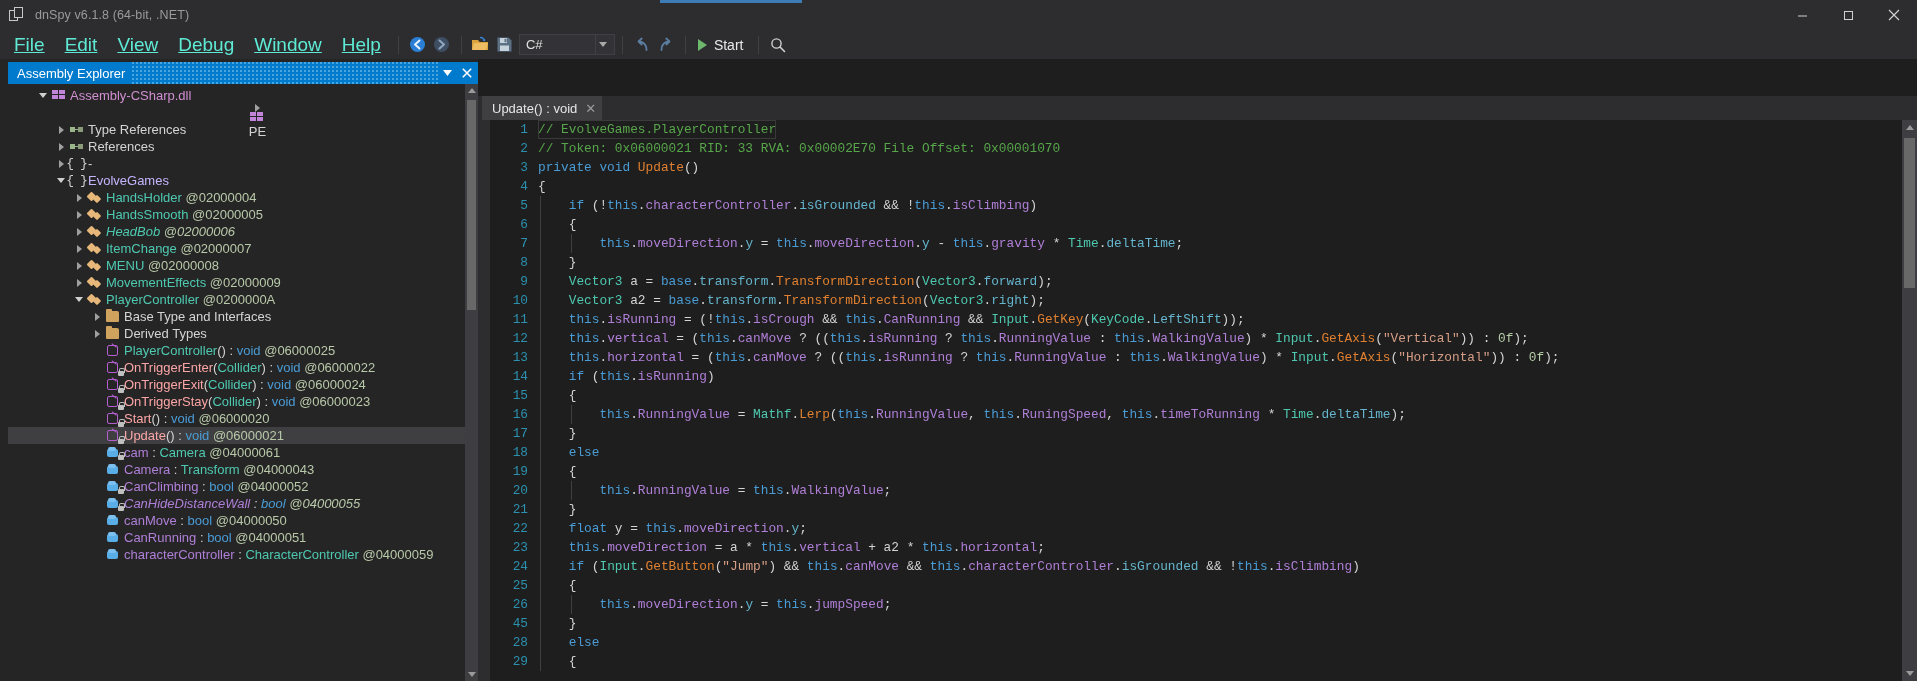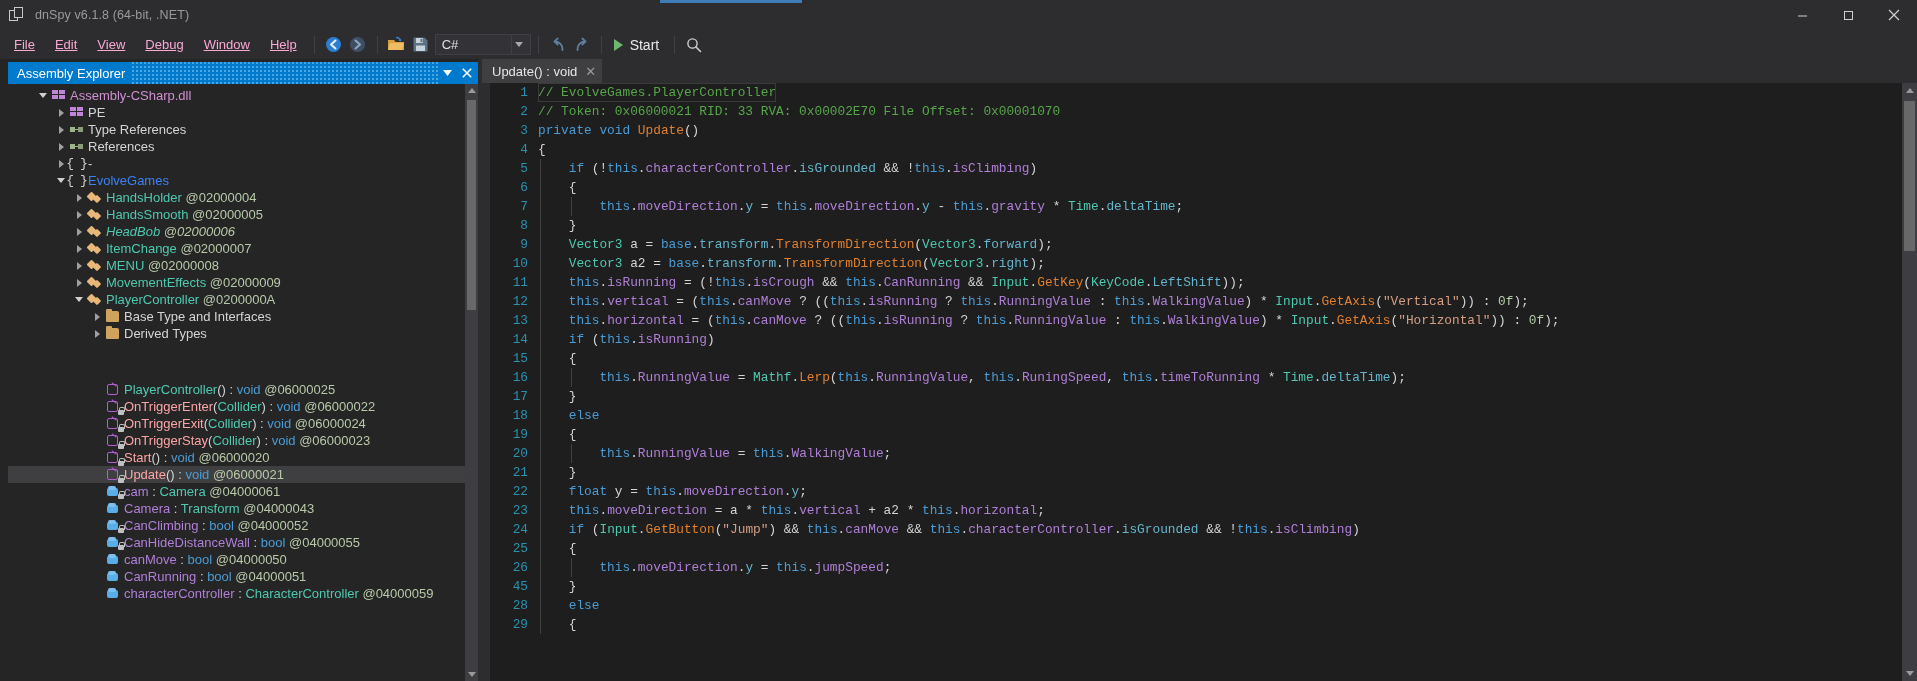--- a/index.html
+++ b/index.html
@@ -34,21 +34,21 @@
   
   #top-accent {
     position: absolute; top: 0; left: 660px; width: 142px; height: 3px; background: #3e7cb8;
   }
   
   #menubar {
     height: 29px; background: #2d2d30; display: flex; align-items: center;
     padding-left: 4px; gap: 0;
   }
   .menu-item {
-    padding: 4px 10px; color: #f9a8d4; font-size: 13px; cursor: default;
+    padding: 4px 10px; color: #5eead4; font-size: 19px; cursor: default;
     line-height: 16px;
   }
   .menu-item u { text-decoration: underline; }
   .tb-sep { width: 1px; height: 18px; background: #3f3f46; margin: 0 7px; }
   .tb-btn {
     width: 24px; height: 24px; display: flex; align-items: center; justify-content: center;
     cursor: default;
   }
   #lang-combo {
     width: 96px; height: 21px; background: #333337; border: 1px solid #3f3f46;
@@ -98,21 +98,21 @@
   }
   .tnode.sel { background: #3f3f41; }
   .tnode .arrow {
     width: 14px; min-width: 14px; display: flex; align-items: center; justify-content: center;
   }
   .arw-c { width:0;height:0;border-top:4px solid transparent;border-bottom:4px solid transparent;border-left:5px solid #a0a0a0; }
   .arw-e { width:0;height:0;border-left:4px solid transparent;border-right:4px solid transparent;border-top:5px solid #d0d0d0; }
   .tnode .ico { width: 17px; min-width: 17px; display: flex; align-items: center; justify-content: center; margin-right: 3px; }
   .tlabel { color: #d4d4d4; }
   .c-asm { color: #d08fd0; }
-  .c-ns  { color: #3b82f6; }
+  .c-ns  { color: #c4b5fd; }
   .c-cls { color: #4ec9b0; }
   .c-tok { color: #b8c9a8; }
   .c-plain { color: #d4d4d4; }
   .c-meth { color: #fca5a5; }
   .c-meth2 { color: #4ec9b0; }
   .c-kw  { color: #4a9cd6; }
   .c-fld { color: #b07fd8; }
   .c-type { color: #4ec9b0; }
   
   .ic-asm { width: 13px; height: 11px; position: relative; }
@@ -141,21 +141,21 @@
   .ic-fld .box:before { content:''; position:absolute; left:1px; top:-2px; width:8px; height:4px; background:#7cc0f0; border-radius:2px; }
   .lock { position:absolute; right:-3px; bottom:-2px; width:6px; height:5px; background:#c0c0c0; border-radius:1px; }
   .lock:before { content:''; position:absolute; left:1px; top:-3px; width:4px; height:4px; border:1px solid #c0c0c0; border-bottom:none; border-radius:2px 2px 0 0; }
   .hasLock { position: relative; }
   
   #tree-sb { position:absolute; right:0; top:0; bottom:0; width:13px; background:#3e3e42; }
   #tree-sb .thumb { position:absolute; left:2px; width:9px; background:#686868; border-radius:0; }
   #tree-sb .arr { position:absolute; left:0; width:13px; height:13px; display:flex;align-items:center;justify-content:center; }
   
   #right-pane { flex: 1; display: flex; flex-direction: column; background: #1e1e1e; }
-  #tabstrip { height: 24px; background: #2d2d30; display: flex; align-items: flex-end; padding-left: 4px; }
+  #tabstrip { height: 24px; background: #2d2d30; display: flex; align-items: flex-end; padding-left: 4px; margin-top: 37px; }
   .ctab {
     height: 24px; display: flex; align-items: center; gap: 8px;
     padding: 0 6px 0 10px; background: #3f3f41; color: #e6e6e6; font-size: 13px;
   }
   .ctab .x { color: #9a9a9a; font-size: 13px; }
   #editor { flex: 1; display: flex; position: relative; background: #1e1e1e; overflow: hidden; }
   #ed-leftstrip { width: 12px; background: #2d2d30; }
   #ed-body { flex: 1; position: relative; overflow: hidden; font-family: "Liberation Mono", monospace; font-size: 12.8px; }
   .cline { display: flex; height: 19px; line-height: 19px; white-space: pre; }
   .cline .ln {
@@ -318,21 +318,21 @@
             <span class="ico">
               <span class="ic-asm">
                 <b></b>
                 <b></b>
                 <b></b>
                 <b></b>
               </span>
             </span>
             <span class="tlabel"><span class="c-asm">Assembly-CSharp.dll</span></span>
           </div>
-          <div class="tnode" style="padding-left: 46px;">
+          <div class="tnode" style="padding-left: 46px; flex-direction: column;">
             <span class="arrow">
               <span class="arw-c"></span>
             </span>
             <span class="ico">
               <span class="ic-asm">
                 <b></b>
                 <b></b>
                 <b></b>
                 <b></b>
               </span>
@@ -478,21 +478,21 @@
           </div>
           <div class="tnode" style="padding-left: 82px;">
             <span class="arrow">
               <span class="arw-c"></span>
             </span>
             <span class="ico">
               <span class="ic-folder"></span>
             </span>
             <span class="tlabel"><span class="c-plain">Derived Types</span></span>
           </div>
-          <div class="tnode" style="padding-left: 82px; margin-top: 39px;">
+          <div class="tnode" style="padding-left: 82px;">
             <span class="arrow"></span>
             <span class="ico">
               <span class="ic-meth">
                 <span class="cube"></span>
               </span>
             </span>
             <span class="tlabel"><span class="c-meth2">PlayerController</span><span class="c-plain">()</span><span class="c-plain"> : </span><span class="c-kw">void</span><span class="c-tok"> @06000025</span></span>
           </div>
           <div class="tnode" style="padding-left: 82px;">
             <span class="arrow"></span>
@@ -566,21 +566,21 @@
           <div class="tnode" style="padding-left: 82px;">
             <span class="arrow"></span>
             <span class="ico hasLock">
               <span class="ic-fld">
                 <span class="box"></span>
               </span>
               <span class="lock"></span>
             </span>
             <span class="tlabel"><span class="c-fld">CanClimbing</span><span class="c-plain"> : </span><span class="c-kw">bool</span><span class="c-tok"> @04000052</span></span>
           </div>
-          <div class="tnode" style="padding-left: 82px;">
+          <div class="tnode" style="padding-left: 82px; font-style: italic;">
             <span class="arrow"></span>
             <span class="ico hasLock">
               <span class="ic-fld">
                 <span class="box"></span>
               </span>
               <span class="lock"></span>
             </span>
             <span class="tlabel"><span class="c-fld">CanHideDistanceWall</span><span class="c-plain"> : </span><span class="c-kw">bool</span><span class="c-tok"> @04000055</span></span>
           </div>
           <div class="tnode" style="padding-left: 82px;">

